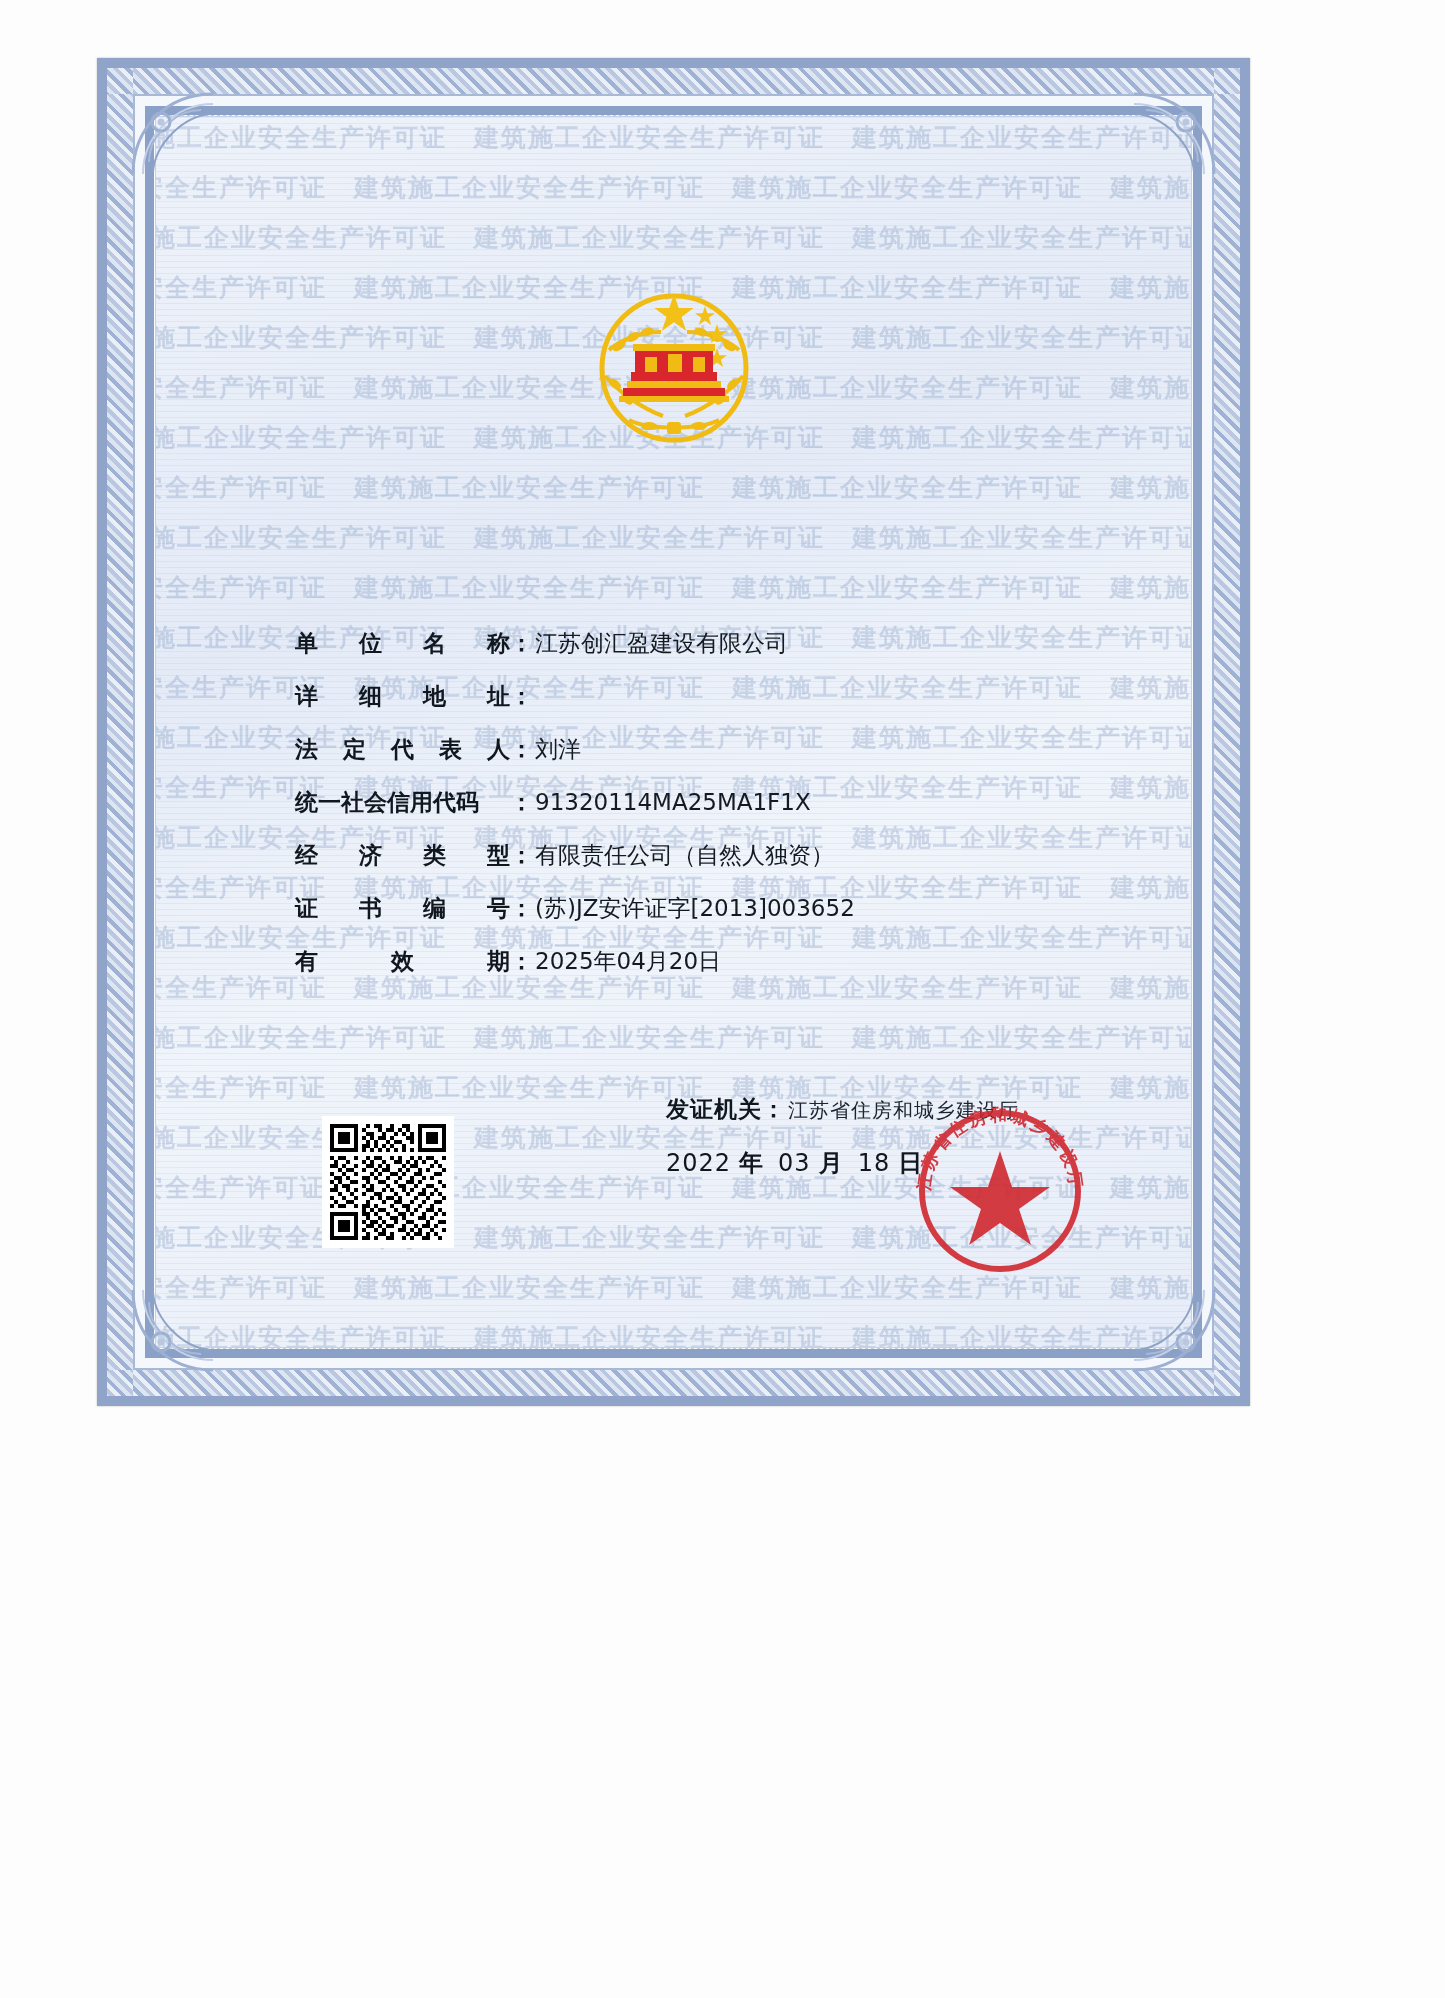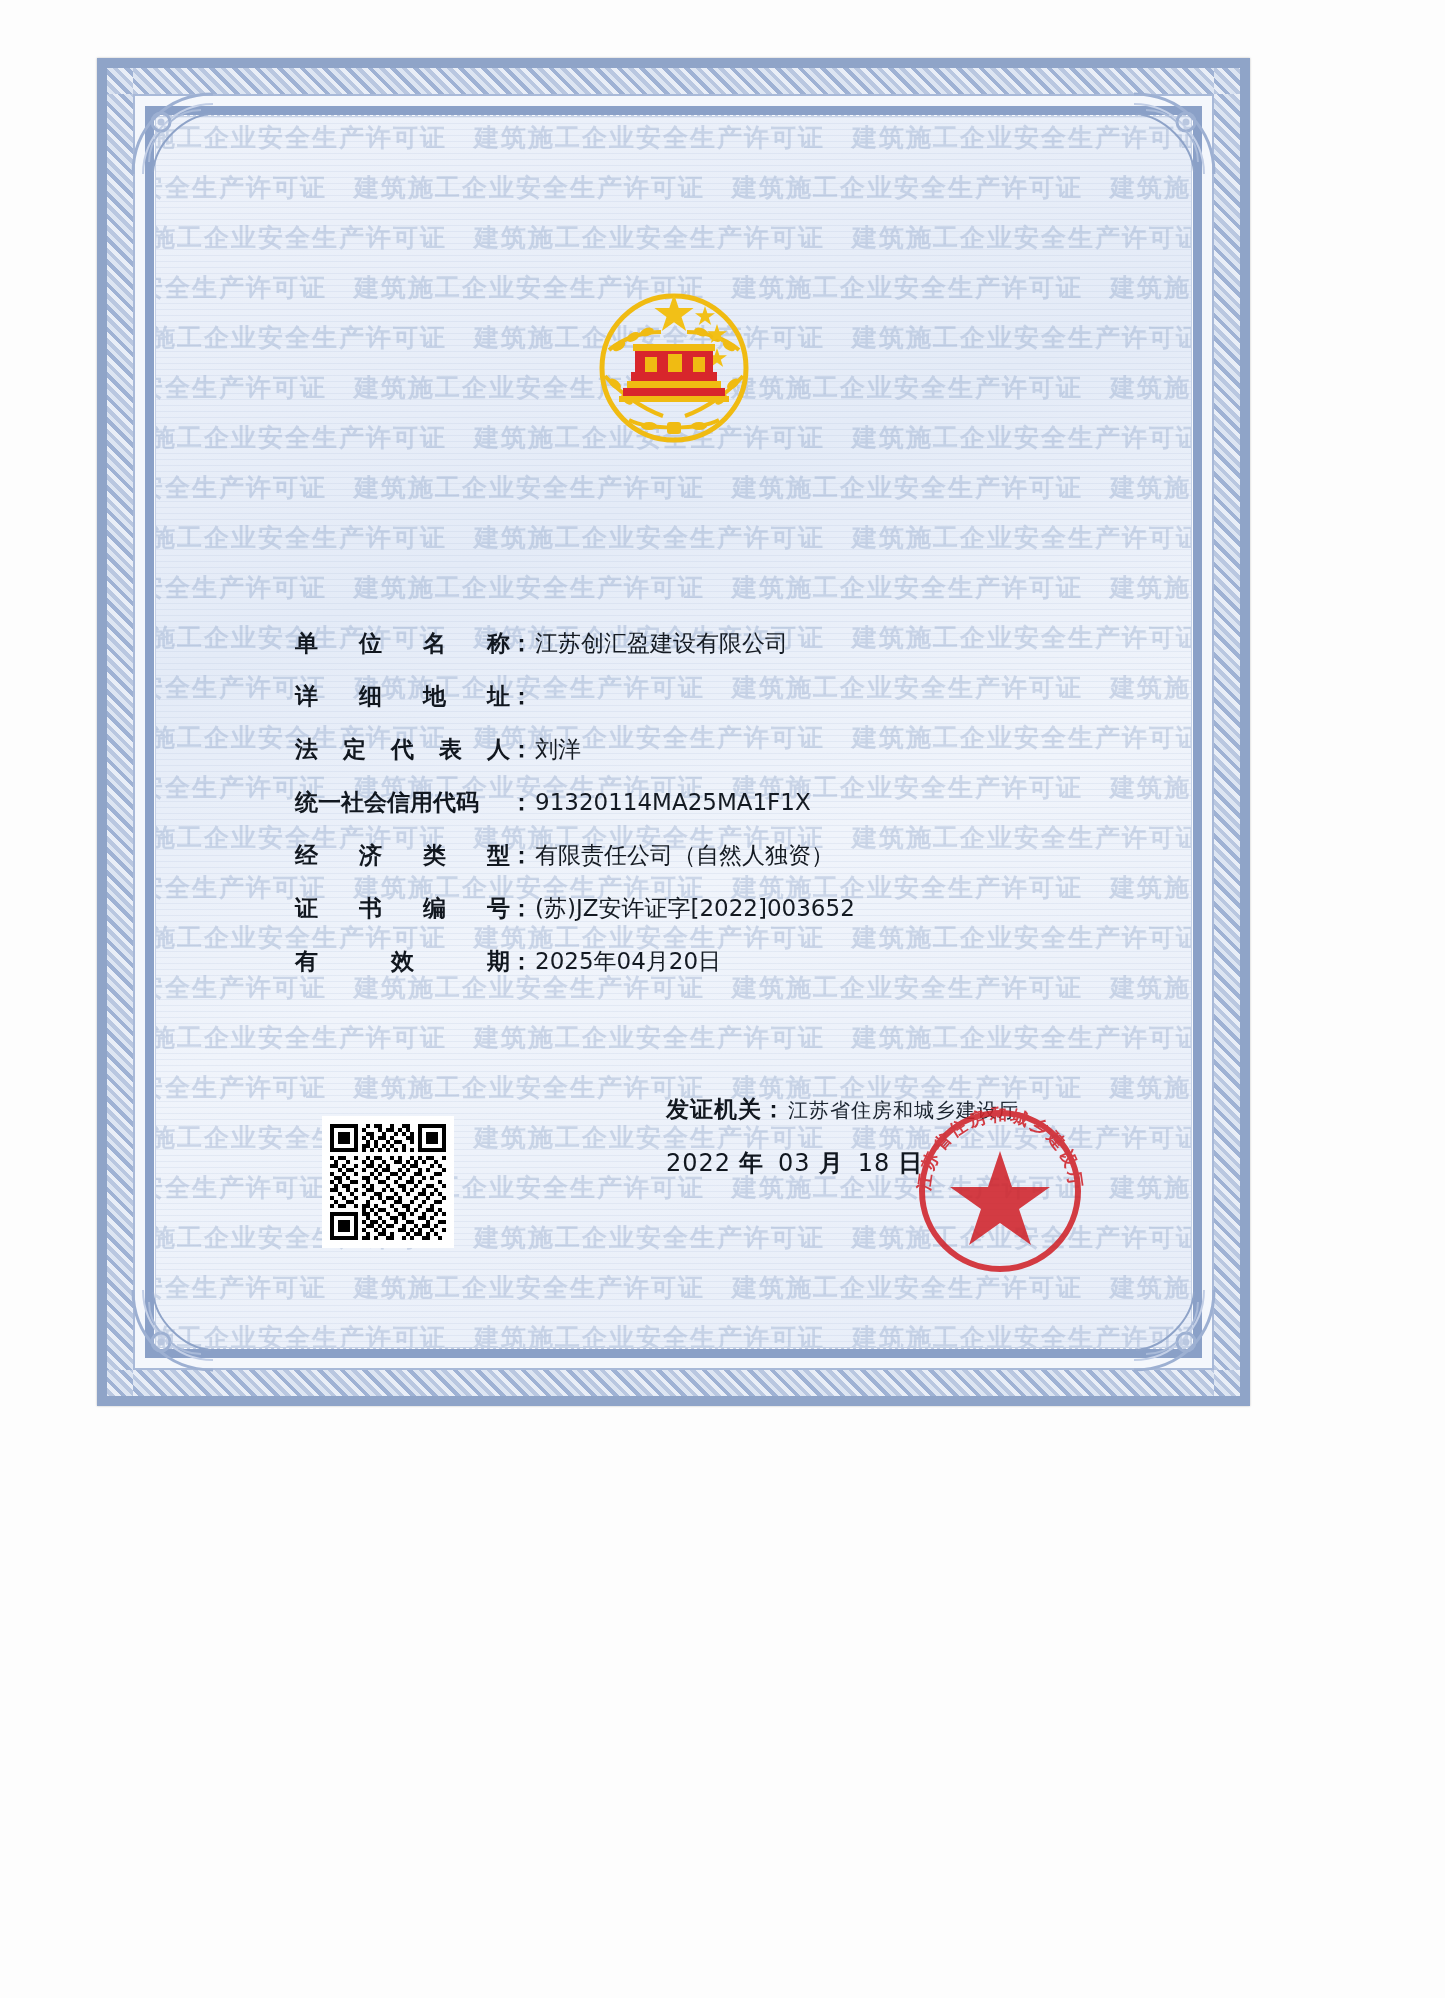--- a/index.html
+++ b/index.html
@@ -421,21 +421,21 @@
         </div>
 
         <div class="field-row">
           <span class="field-label">
             <span>证</span>
             <span>书</span>
             <span>编</span>
             <span>号</span>
           </span>
           <span class="field-colon">：</span>
-          <span class="field-value">(苏)JZ安许证字[2022]003652</span>
+          <span class="field-value">(苏)JZ安许证字[2013]003652</span>
         </div>
 
         <div class="field-row">
           <span class="field-label">
             <span>有</span>
             <span>效</span>
             <span>期</span>
           </span>
           <span class="field-colon">：</span>
           <span class="field-value">2025年04月20日</span>

